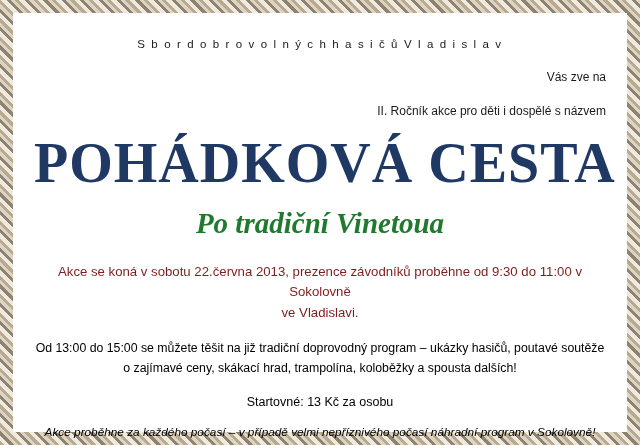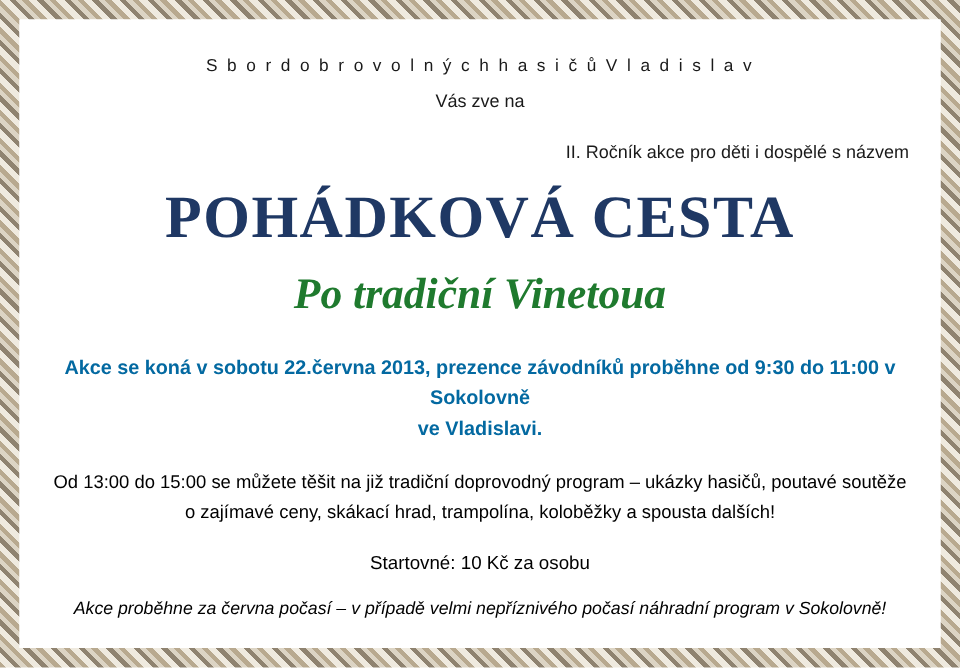--- a/index.html
+++ b/index.html
@@ -57,55 +57,56 @@
   }
   .org-line {
     font-size: 11.5px;
     letter-spacing: 1.6px;
     color: #1a1a1a;
     margin-top: 8px;
     margin-bottom: 0;
   }
   .invite-line {
     font-size: 12px;
-    margin-top: 10px;
+    margin-top: 20px;
     color: #1a1a1a;
+    text-align: right;
   }
   .subtitle-line {
     font-size: 12px;
     margin-top: 20px;
     color: #1a1a1a;
     text-align: right;
   }
   .main-title {
     font-family: "Liberation Serif", serif;
     font-weight: bold;
-    font-size: 40px;
+    font-size: 56px;
     line-height: 1.05;
     color: #1f3864;
     letter-spacing: 1px;
     margin-top: 16px;
     margin-bottom: 0;
     white-space: nowrap;
   }
   .sub-title {
     font-family: "Liberation Serif", serif;
     font-weight: bold;
     font-style: italic;
     font-size: 29px;
     color: #1f7a2e;
     margin-top: 14px;
     margin-bottom: 0;
   }
   .info-bold {
     font-size: 13.2px;
-    font-weight: bold;
+    font-weight: normal;
     line-height: 1.55;
     margin-top: 22px;
-    color: #0369a1;
+    color: #7f1d1d;
   }
   .info-para {
     font-size: 12.3px;
     line-height: 1.6;
     margin-top: 16px;
     color: #000;
   }
   .fee-line {
     font-size: 12.5px;
     margin-top: 16px;
@@ -139,18 +140,18 @@
     <div class="sub-title">Po tradiční Vinetoua</div>
 
     <div class="info-bold">
       <span>Akce se koná v sobotu 22.června 2013, prezence závodníků proběhne od 9:30 do 11:00 v Sokolovně</span>
       <br>
       <span>ve Vladislavi.</span>
     </div>
 
     <div class="info-para">Od 13:00 do 15:00 se můžete těšit na již tradiční doprovodný program – ukázky hasičů, poutavé soutěže o zajímavé ceny, skákací hrad, trampolína, koloběžky a spousta dalších!</div>
 
-    <div class="fee-line">Startovné: 10 Kč za osobu</div>
+    <div class="fee-line">Startovné: 13 Kč za osobu</div>
 
-    <div class="weather-line">Akce proběhne za června počasí – v případě velmi nepříznivého počasí náhradní program v Sokolovně!</div>
+    <div class="weather-line">Akce proběhne za každého počasí – v případě velmi nepříznivého počasí náhradní program v Sokolovně!</div>
 
   </div>
 </div>
 
 </body></html>

